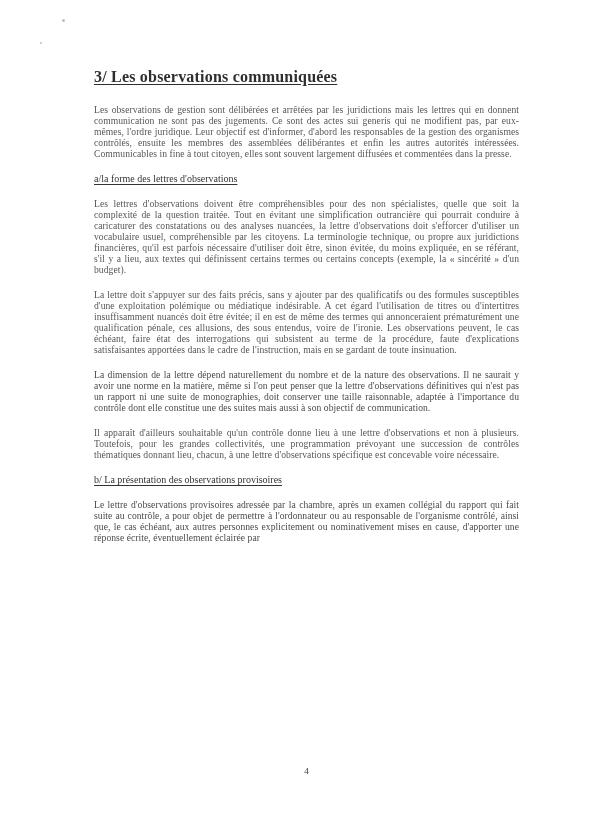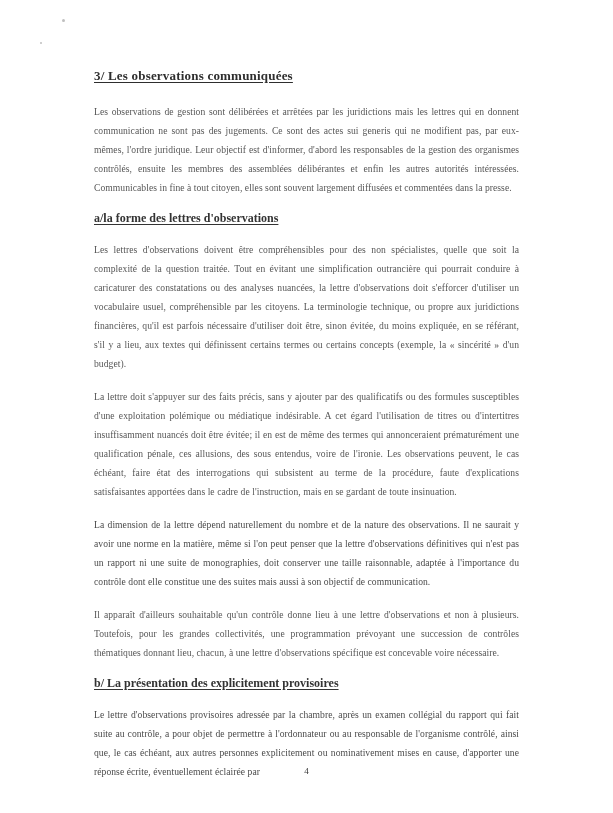--- a/index.html
+++ b/index.html
@@ -27,41 +27,41 @@
   .speck-b { left: 40px; top: 42px; width: 2px; height: 2px; }
 
   .body-area {
     position: absolute;
     left: 94px;
     top: 68px;
     width: 425px;
   }
 
   h1.doc-heading {
-    font-size: 13px;
+    font-size: 16px;
     font-weight: bold;
     margin: 0 0 18px 0;
     letter-spacing: 0.2px;
     text-decoration: underline;
     text-underline-offset: 2px;
     color: #2e2e2e;
   }
 
   h2.sub-heading {
-    font-size: 12px;
-    font-weight: bold;
+    font-size: 10px;
+    font-weight: normal;
     margin: 0 0 14px 0;
     text-decoration: underline;
     text-underline-offset: 2px;
     color: #333333;
   }
 
   p.para {
     font-size: 9.6px;
-    line-height: 19px;
+    line-height: 11px;
     text-align: justify;
     margin: 0 0 14px 0;
     color: #2f2f2f;
     letter-spacing: 0.05px;
   }
 
   
   .faded { opacity: 0.82; }
   .fadedish { opacity: 0.88; }
 
@@ -94,21 +94,21 @@
     <h2 class="sub-heading">a/la forme des lettres d'observations</h2>
 
     <p class="para faded">Les lettres d'observations doivent être compréhensibles pour des non spécialistes, quelle que soit la complexité de la question traitée. Tout en évitant une simplification outrancière qui pourrait conduire à caricaturer des constatations ou des analyses nuancées, la lettre d'observations doit s'efforcer d'utiliser un vocabulaire usuel, compréhensible par les citoyens. La terminologie technique, ou propre aux juridictions financières, qu'il est parfois nécessaire d'utiliser doit être, sinon évitée, du moins expliquée, en se référant, s'il y a lieu, aux textes qui définissent certains termes ou certains concepts (exemple, la « sincérité » d'un budget).</p>
 
     <p class="para faded">La lettre doit s'appuyer sur des faits précis, sans y ajouter par des qualificatifs ou des formules susceptibles d'une exploitation polémique ou médiatique indésirable. A cet égard l'utilisation de titres ou d'intertitres insuffisamment nuancés doit être évitée; il en est de même des termes qui annonceraient prématurément une qualification pénale, ces allusions, des sous entendus, voire de l'ironie. Les observations peuvent, le cas échéant, faire état des interrogations qui subsistent au terme de la procédure, faute d'explications satisfaisantes apportées dans le cadre de l'instruction, mais en se gardant de toute insinuation.</p>
 
     <p class="para fadedish">La dimension de la lettre dépend naturellement du nombre et de la nature des observations. Il ne saurait y avoir une norme en la matière, même si l'on peut penser que la lettre d'observations définitives qui n'est pas un rapport ni une suite de monographies, doit conserver une taille raisonnable, adaptée à l'importance du contrôle dont elle constitue une des suites mais aussi à son objectif de communication.</p>
 
     <p class="para faded">Il apparaît d'ailleurs souhaitable qu'un contrôle donne lieu à une lettre d'observations et non à plusieurs. Toutefois, pour les grandes collectivités, une programmation prévoyant une succession de contrôles thématiques donnant lieu, chacun, à une lettre d'observations spécifique est concevable voire nécessaire.</p>
 
-    <h2 class="sub-heading">b/ La présentation des explicitement provisoires</h2>
+    <h2 class="sub-heading">b/ La présentation des observations provisoires</h2>
 
     <p class="para fadedish">Le lettre d'observations provisoires adressée par la chambre, après un examen collégial du rapport qui fait suite au contrôle, a pour objet de permettre à l'ordonnateur ou au responsable de l'organisme contrôlé, ainsi que, le cas échéant, aux autres personnes explicitement ou nominativement mises en cause, d'apporter une réponse écrite, éventuellement éclairée par</p>
 
   </div>
 
   <div class="page-number">4</div>
 
 </div>
 
 </body></html>

